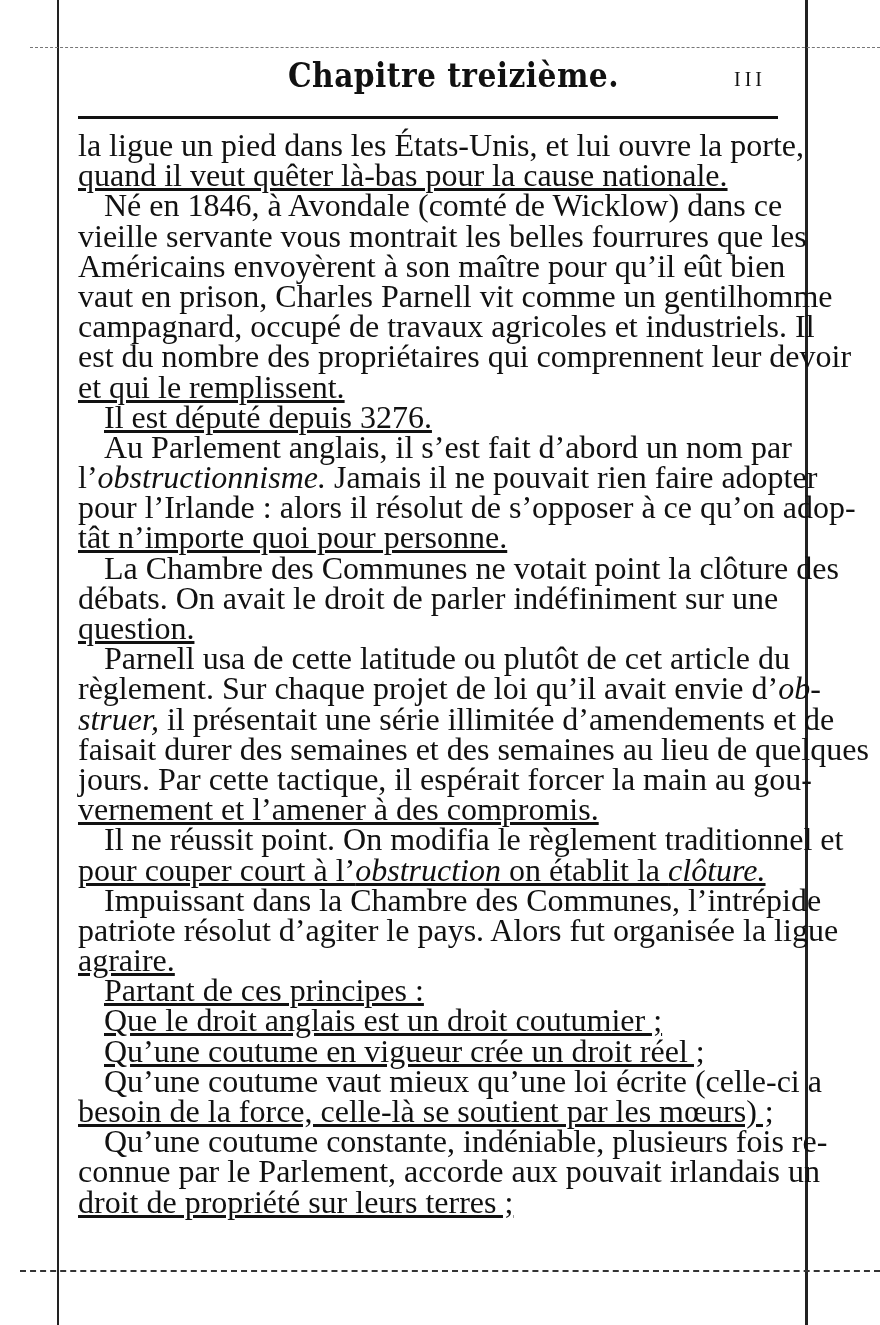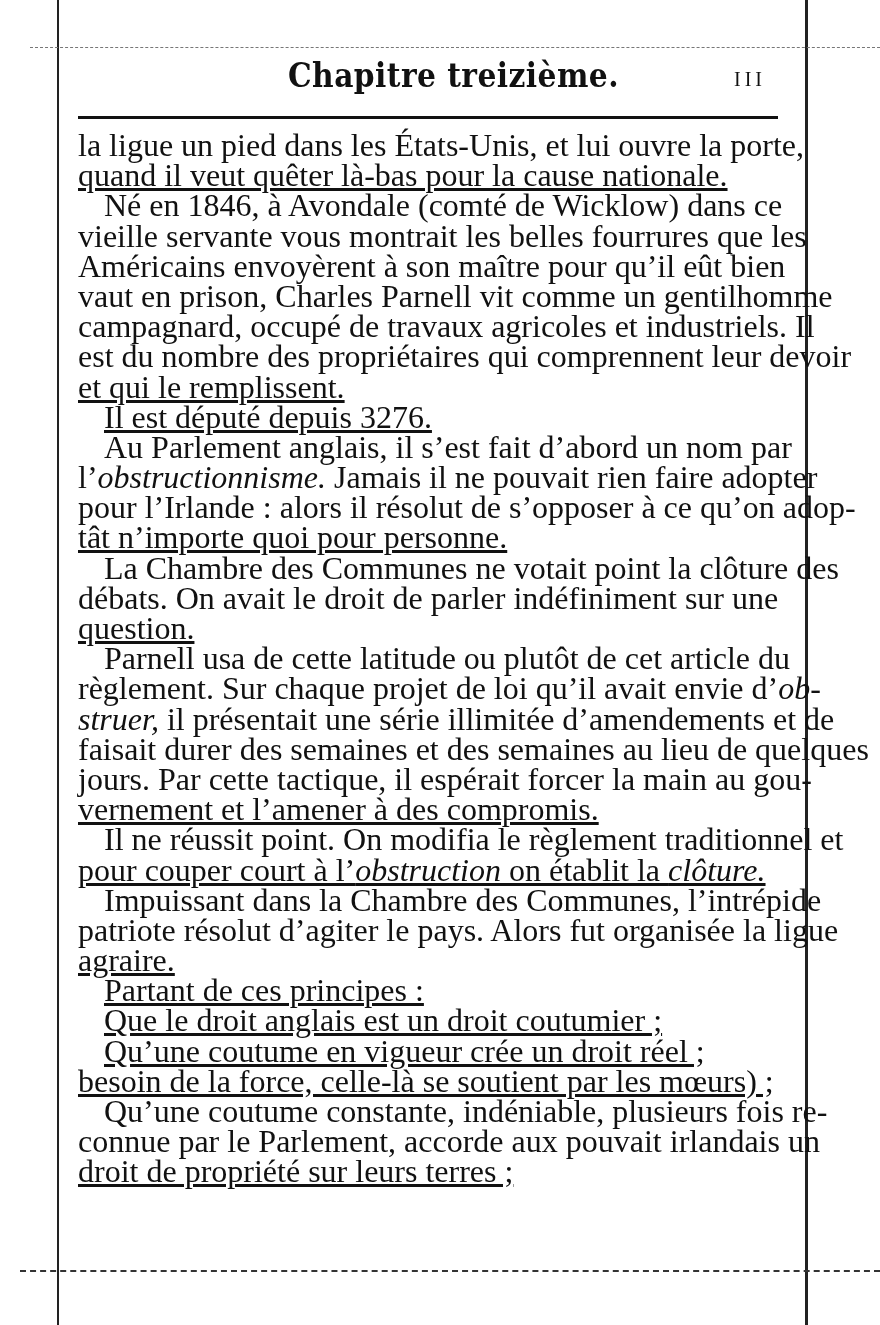--- a/index.html
+++ b/index.html
@@ -75,17 +75,18 @@
     <span class="line">jours. Par cette tactique, il espérait forcer la main au gou-</span>
     <span class="line last">vernement et l’amener à des compromis.</span>
     <span class="line indent">Il ne réussit point. On modifia le règlement traditionnel et</span>
     <span class="line last">pour couper court à l’<em>obstruction</em> on établit la <em>clôture.</em></span>
     <span class="line indent">Impuissant dans la Chambre des Communes, l’intrépide</span>
     <span class="line">patriote résolut d’agiter le pays. Alors fut organisée la ligue</span>
     <span class="line last">agraire.</span>
     <span class="line indent last">Partant de ces principes :</span>
     <span class="line indent last">Que le droit anglais est un droit coutumier ;</span>
     <span class="line indent last">Qu’une coutume en vigueur crée un droit réel ;</span>
+    <span class="line indent">Qu’une coutume vaut mieux qu’une loi écrite (celle-ci a</span>
     <span class="line last">besoin de la force, celle-là se soutient par les mœurs) ;</span>
     <span class="line indent">Qu’une coutume constante, indéniable, plusieurs fois re-</span>
     <span class="line">connue par le Parlement, accorde aux pouvait irlandais un</span>
     <span class="line last">droit de propriété sur leurs terres ;</span>
   </div>
 
 </body></html>

